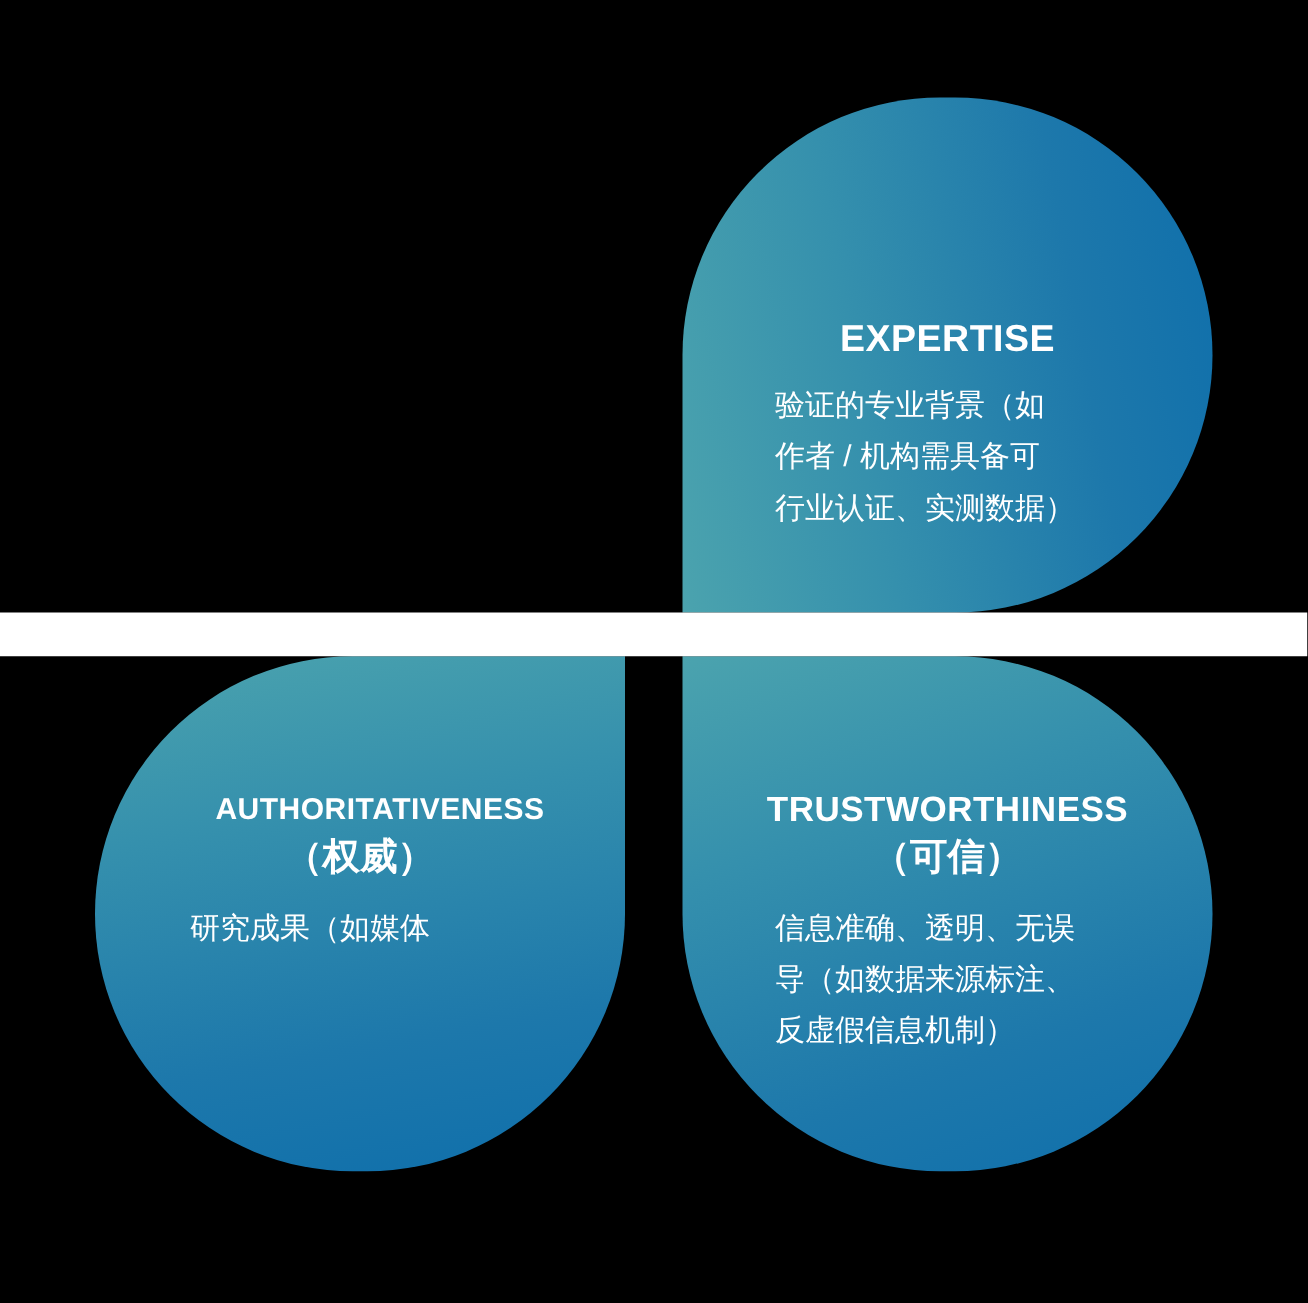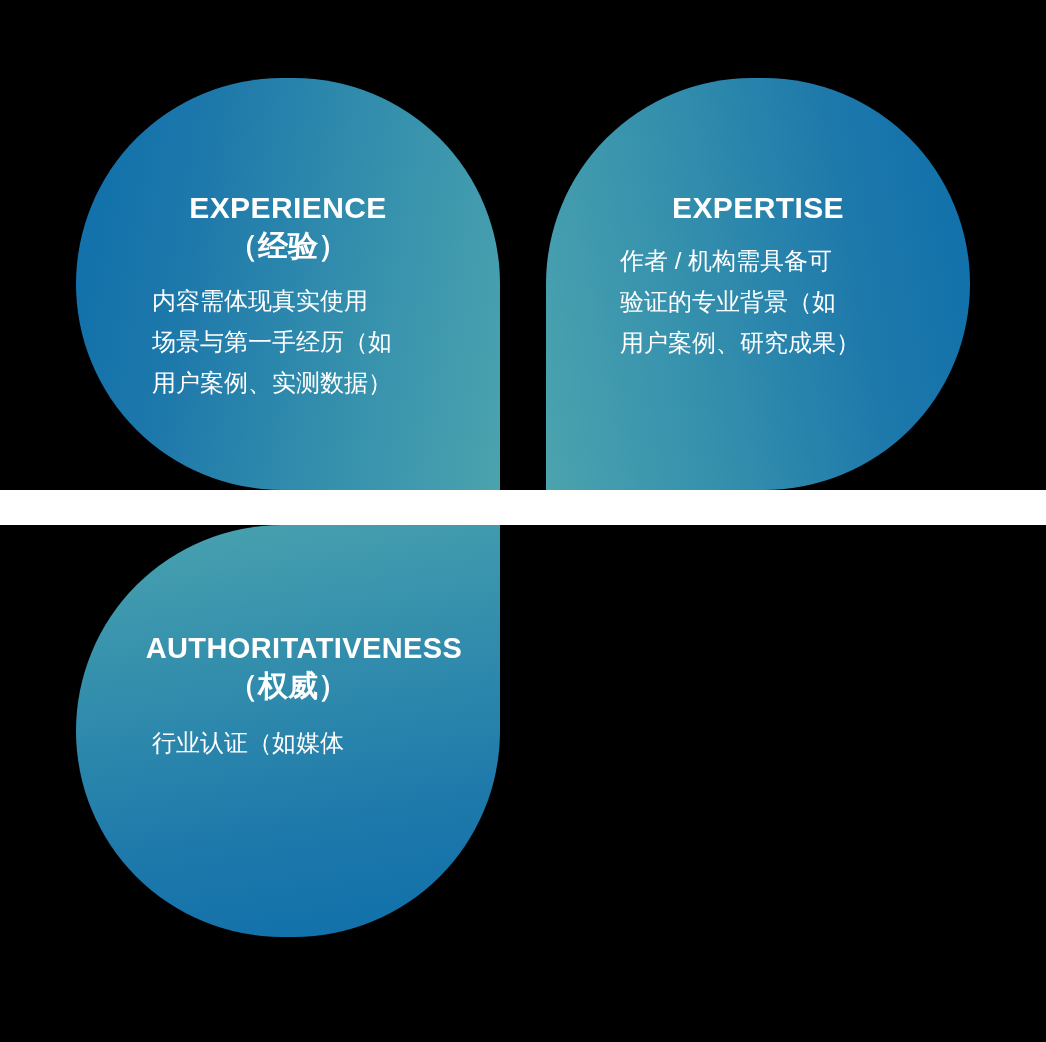--- a/index.html
+++ b/index.html
@@ -57,21 +57,21 @@
     left: 76px;  top: 78px;  width: 424px; height: 412px;
     border-radius: 212px 212px 0px 212px;
     background: linear-gradient(100deg, #0f6fab 0%, #1d78ab 28%, #3590ad 65%, #4ba3ae 100%);
     justify-content: flex-start;
     padding-top: 112px;
   }
   .petal.tr {
     left: 546px; top: 78px;  width: 424px; height: 412px;
     border-radius: 212px 212px 212px 0px;
     background: linear-gradient(80deg, #4ba3ae 0%, #3590ad 35%, #1d78ab 72%, #0f6fab 100%);
-    justify-content: flex-start;
+    justify-content: center;
     padding-top: 112px;
   }
   .petal.bl {
     left: 76px;  top: 525px; width: 424px; height: 412px;
     border-radius: 212px 0px 212px 212px;
     background: linear-gradient(170deg, #4ba3ae 0%, #3590ad 32%, #1d78ab 72%, #0f6fab 100%);
     justify-content: flex-start;
     padding-top: 105px;
   }
   .petal.br {
@@ -88,21 +88,21 @@
     font-size: 30px;
     line-height: 36px;
     letter-spacing: 0.4px;
     text-align: center;
     white-space: nowrap;
   }
   .petal.bl .petal-title,
   .petal.br .petal-title {
     font-size: 28px;
   }
-  .petal.bl .petal-title { font-size: 29px; margin-left: 32px; }
+  .petal.bl .petal-title { font-size: 24px; margin-left: 32px; }
 
   .petal-subtitle {
     color: #ffffff;
     font-weight: 700;
     font-size: 30px;
     line-height: 40px;
     text-align: center;
     white-space: nowrap;
   }
 
@@ -123,41 +123,41 @@
   .body-line { display: block; white-space: nowrap; }
 </style>
 </head>
 <body>
 
 <div id="stage">
 
   <div class="edge-band" style="left:0;width:0"></div>
   <div class="mid-band"></div>
 
-  <div class="petal tl">
-    <div class="petal-title">EXPERIENCE</div>
-    <div class="petal-subtitle">（经验）</div>
-    <div class="petal-body">
-      <span class="body-line">内容需体现真实使用</span>
-      <span class="body-line">场景与第一手经历（如</span>
-      <span class="body-line">用户案例、实测数据）</span>
-    </div>
-  </div>
 
   <div class="petal tr">
     <div class="petal-title">EXPERTISE</div>
     <div class="petal-body">
+      <span class="body-line">验证的专业背景（如</span>
       <span class="body-line">作者 / 机构需具备可</span>
-      <span class="body-line">验证的专业背景（如</span>
-      <span class="body-line">用户案例、研究成果）</span>
+      <span class="body-line">行业认证、实测数据）</span>
     </div>
   </div>
 
   <div class="petal bl">
     <div class="petal-title">AUTHORITATIVENESS</div>
     <div class="petal-subtitle">（权威）</div>
     <div class="petal-body">
-      <span class="body-line">行业认证（如媒体</span>
+      <span class="body-line">研究成果（如媒体</span>
     </div>
   </div>
 
+  <div class="petal br">
+    <div class="petal-title">TRUSTWORTHINESS</div>
+    <div class="petal-subtitle">（可信）</div>
+    <div class="petal-body">
+      <span class="body-line">信息准确、透明、无误</span>
+      <span class="body-line">导（如数据来源标注、</span>
+      <span class="body-line">反虚假信息机制）</span>
+    </div>
+  </div>
 
 </div>
 
 </body></html>

